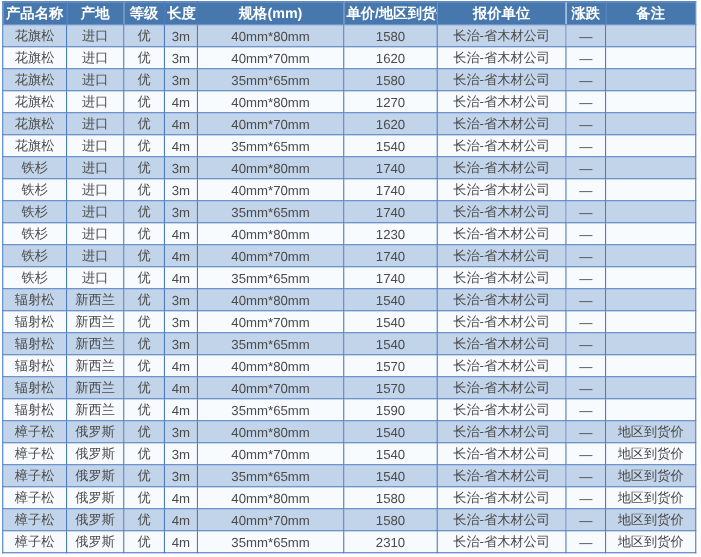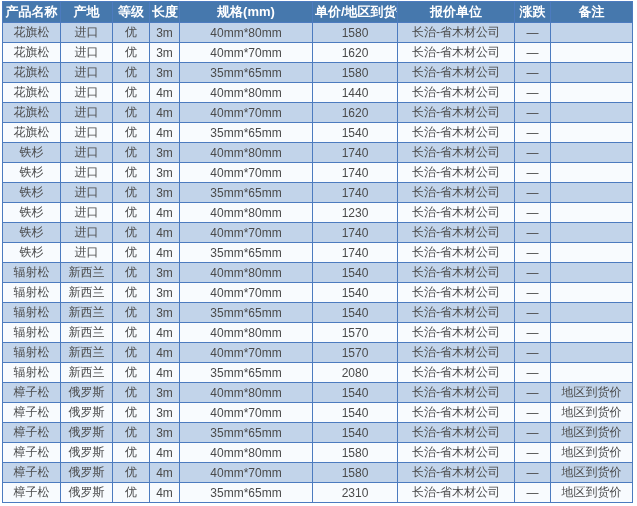--- a/index.html
+++ b/index.html
@@ -120,21 +120,21 @@
           <td>长治-省木材公司</td>
           <td>—</td>
           <td></td>
         </tr>
         <tr>
           <td>花旗松</td>
           <td>进口</td>
           <td>优</td>
           <td>4m</td>
           <td>40mm*80mm</td>
-          <td>1440</td>
+          <td>1270</td>
           <td>长治-省木材公司</td>
           <td>—</td>
           <td></td>
         </tr>
         <tr class="alt">
           <td>花旗松</td>
           <td>进口</td>
           <td>优</td>
           <td>4m</td>
           <td>40mm*70mm</td>
@@ -274,21 +274,21 @@
           <td>长治-省木材公司</td>
           <td>—</td>
           <td></td>
         </tr>
         <tr>
           <td>辐射松</td>
           <td>新西兰</td>
           <td>优</td>
           <td>4m</td>
           <td>35mm*65mm</td>
-          <td>2080</td>
+          <td>1590</td>
           <td>长治-省木材公司</td>
           <td>—</td>
           <td></td>
         </tr>
         <tr class="alt">
           <td>樟子松</td>
           <td>俄罗斯</td>
           <td>优</td>
           <td>3m</td>
           <td>40mm*80mm</td>

